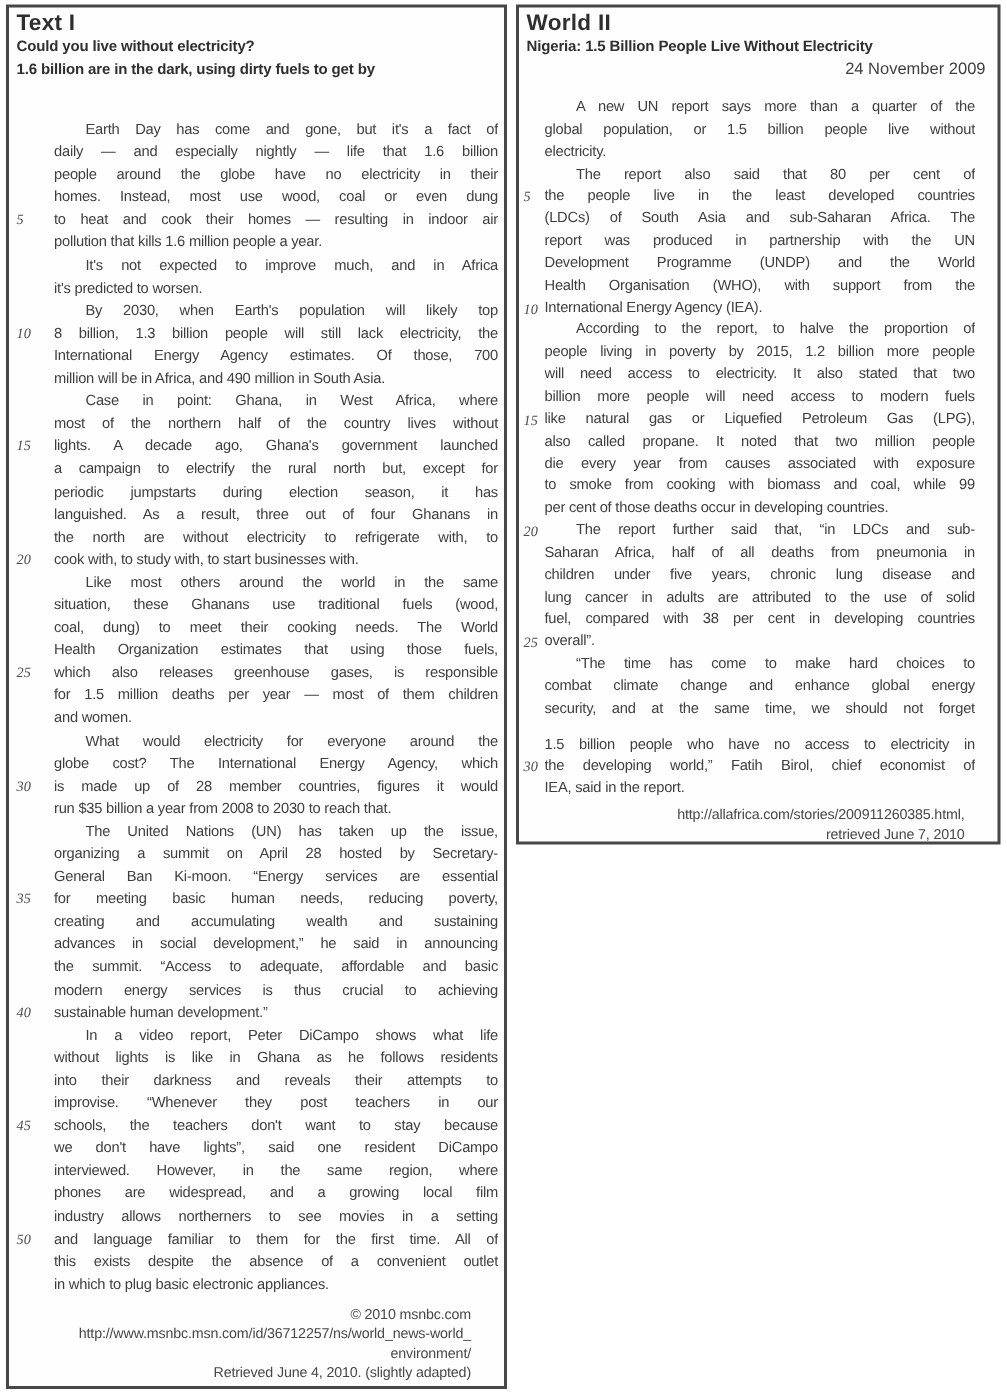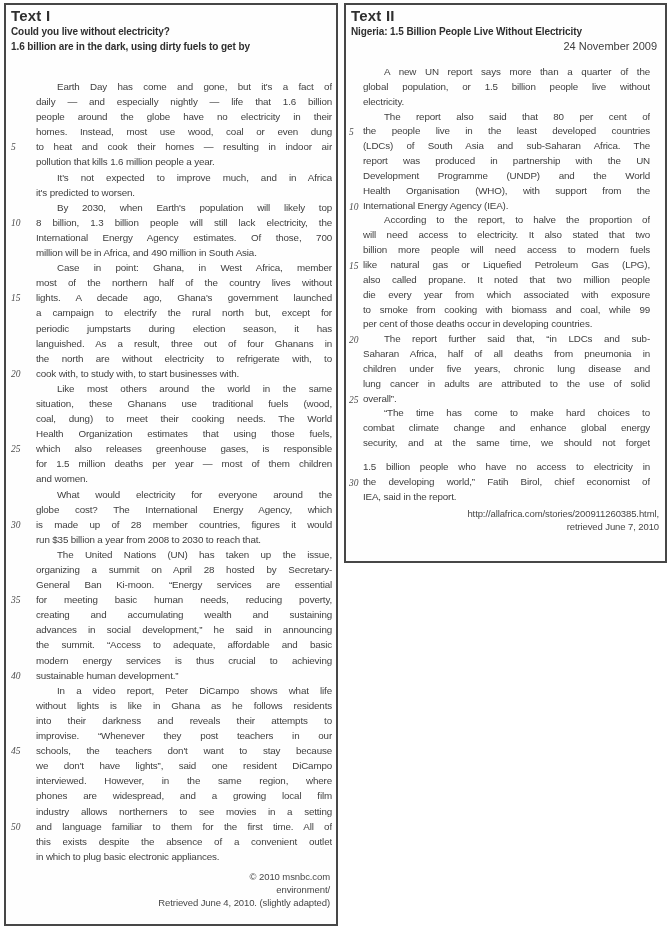--- a/index.html
+++ b/index.html
@@ -48,21 +48,21 @@
     display:block;margin-left:30px;width:296px;
     font-size:9.8px;letter-spacing:-.15px;
     text-align:justify;text-align-last:justify;
     overflow:hidden;white-space:normal;
   }
   .panel-2 .ltxt{margin-left:17px;width:287px;}
   .line.indent .ltxt{text-indent:21px;}
   .line.end .ltxt{text-align-last:left;}
 
   .credits{
-    margin-top:6px;text-align:right;padding-right:6px;
+    margin-top:6px;text-align:right;padding-right:22px;
     font-size:9.5px;line-height:13px;color:#474747;letter-spacing:-.1px;
   }
   .panel-2 .credits{margin-top:4px;line-height:12.5px;}
 </style>
 </head>
 <body>
 
 <div class="page">
 
   <section class="panel panel-1">
@@ -113,21 +113,21 @@
         <div class="line">
           <span class="lnum"></span>
           <span class="ltxt">International Energy Agency estimates. Of those, 700</span>
         </div>
         <div class="line end">
           <span class="lnum"></span>
           <span class="ltxt">million will be in Africa, and 490 million in South Asia.</span>
         </div>
         <div class="line indent">
           <span class="lnum"></span>
-          <span class="ltxt">Case in point: Ghana, in West Africa, member</span>
+          <span class="ltxt">Case in point: Ghana, in West Africa, where</span>
         </div>
         <div class="line">
           <span class="lnum"></span>
           <span class="ltxt">most of the northern half of the country lives without</span>
         </div>
         <div class="line">
           <span class="lnum">15</span>
           <span class="ltxt">lights. A decade ago, Ghana's government launched</span>
         </div>
         <div class="line">
@@ -274,27 +274,28 @@
           <span class="lnum"></span>
           <span class="ltxt">this exists despite the absence of a convenient outlet</span>
         </div>
         <div class="line end">
           <span class="lnum"></span>
           <span class="ltxt">in which to plug basic electronic appliances.</span>
         </div>
       </div>
     <div class="credits">
         <div class="credit-line">© 2010 msnbc.com</div>
+        <div class="credit-line">http://www.msnbc.msn.com/id/36712257/ns/world_news-world_</div>
         <div class="credit-line">environment/</div>
         <div class="credit-line">Retrieved June 4, 2010. (slightly adapted)</div>
       </div>
   </section>
 
   <section class="panel panel-2">
-    <div class="plabel">Text II</div>
+    <div class="plabel">World II</div>
     <div class="ptitle">Nigeria: 1.5 Billion People Live Without Electricity</div>
     <div class="pdate">24 November 2009</div>
     <div class="body">
         <div class="line indent">
           <span class="lnum"></span>
           <span class="ltxt">A new UN report says more than a quarter of the</span>
         </div>
         <div class="line">
           <span class="lnum"></span>
           <span class="ltxt">global population, or 1.5 billion people live without</span>
@@ -330,37 +331,41 @@
         <div class="line end">
           <span class="lnum">10</span>
           <span class="ltxt">International Energy Agency (IEA).</span>
         </div>
         <div class="line indent">
           <span class="lnum"></span>
           <span class="ltxt">According to the report, to halve the proportion of</span>
         </div>
         <div class="line">
           <span class="lnum"></span>
+          <span class="ltxt">people living in poverty by 2015, 1.2 billion more people</span>
+        </div>
+        <div class="line">
+          <span class="lnum"></span>
           <span class="ltxt">will need access to electricity. It also stated that two</span>
         </div>
         <div class="line">
           <span class="lnum"></span>
           <span class="ltxt">billion more people will need access to modern fuels</span>
         </div>
         <div class="line">
           <span class="lnum">15</span>
           <span class="ltxt">like natural gas or Liquefied Petroleum Gas (LPG),</span>
         </div>
         <div class="line">
           <span class="lnum"></span>
           <span class="ltxt">also called propane. It noted that two million people</span>
         </div>
         <div class="line">
           <span class="lnum"></span>
-          <span class="ltxt">die every year from which associated with exposure</span>
+          <span class="ltxt">die every year from causes associated with exposure</span>
         </div>
         <div class="line">
           <span class="lnum"></span>
           <span class="ltxt">to smoke from cooking with biomass and coal, while 99</span>
         </div>
         <div class="line end">
           <span class="lnum"></span>
           <span class="ltxt">per cent of those deaths occur in developing countries.</span>
         </div>
         <div class="line indent">
@@ -371,20 +376,24 @@
           <span class="lnum"></span>
           <span class="ltxt">Saharan Africa, half of all deaths from pneumonia in</span>
         </div>
         <div class="line">
           <span class="lnum"></span>
           <span class="ltxt">children under five years, chronic lung disease and</span>
         </div>
         <div class="line">
           <span class="lnum"></span>
           <span class="ltxt">lung cancer in adults are attributed to the use of solid</span>
+        </div>
+        <div class="line">
+          <span class="lnum"></span>
+          <span class="ltxt">fuel, compared with 38 per cent in developing countries</span>
         </div>
         <div class="line end">
           <span class="lnum">25</span>
           <span class="ltxt">overall”.</span>
         </div>
         <div class="line indent">
           <span class="lnum"></span>
           <span class="ltxt">“The time has come to make hard choices to</span>
         </div>
         <div class="line">

